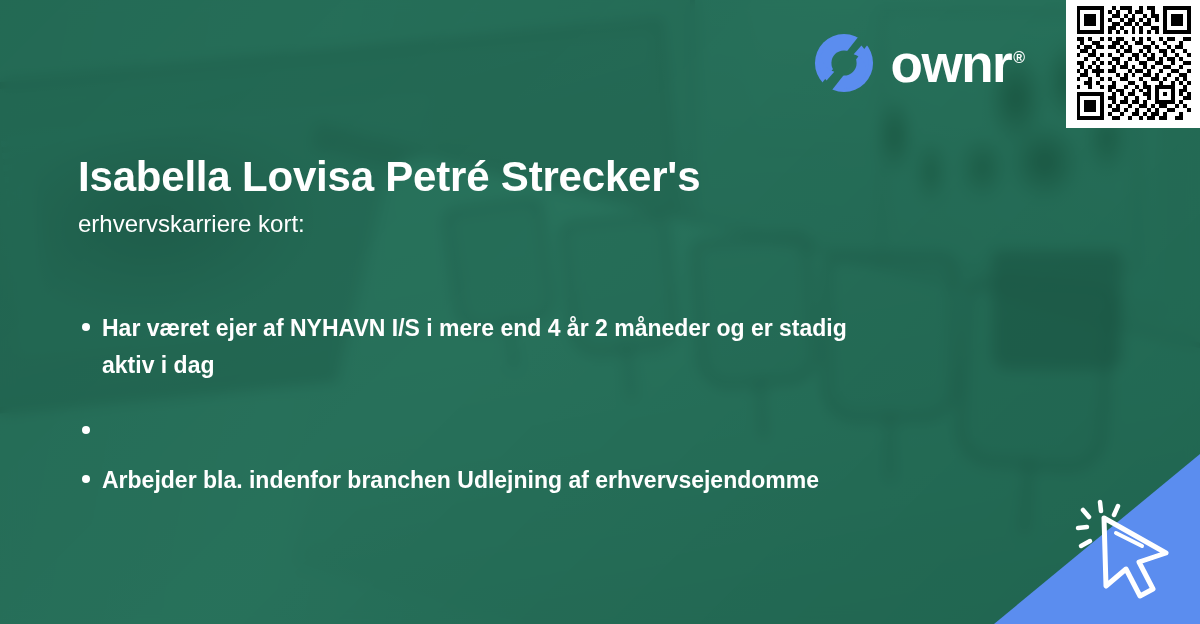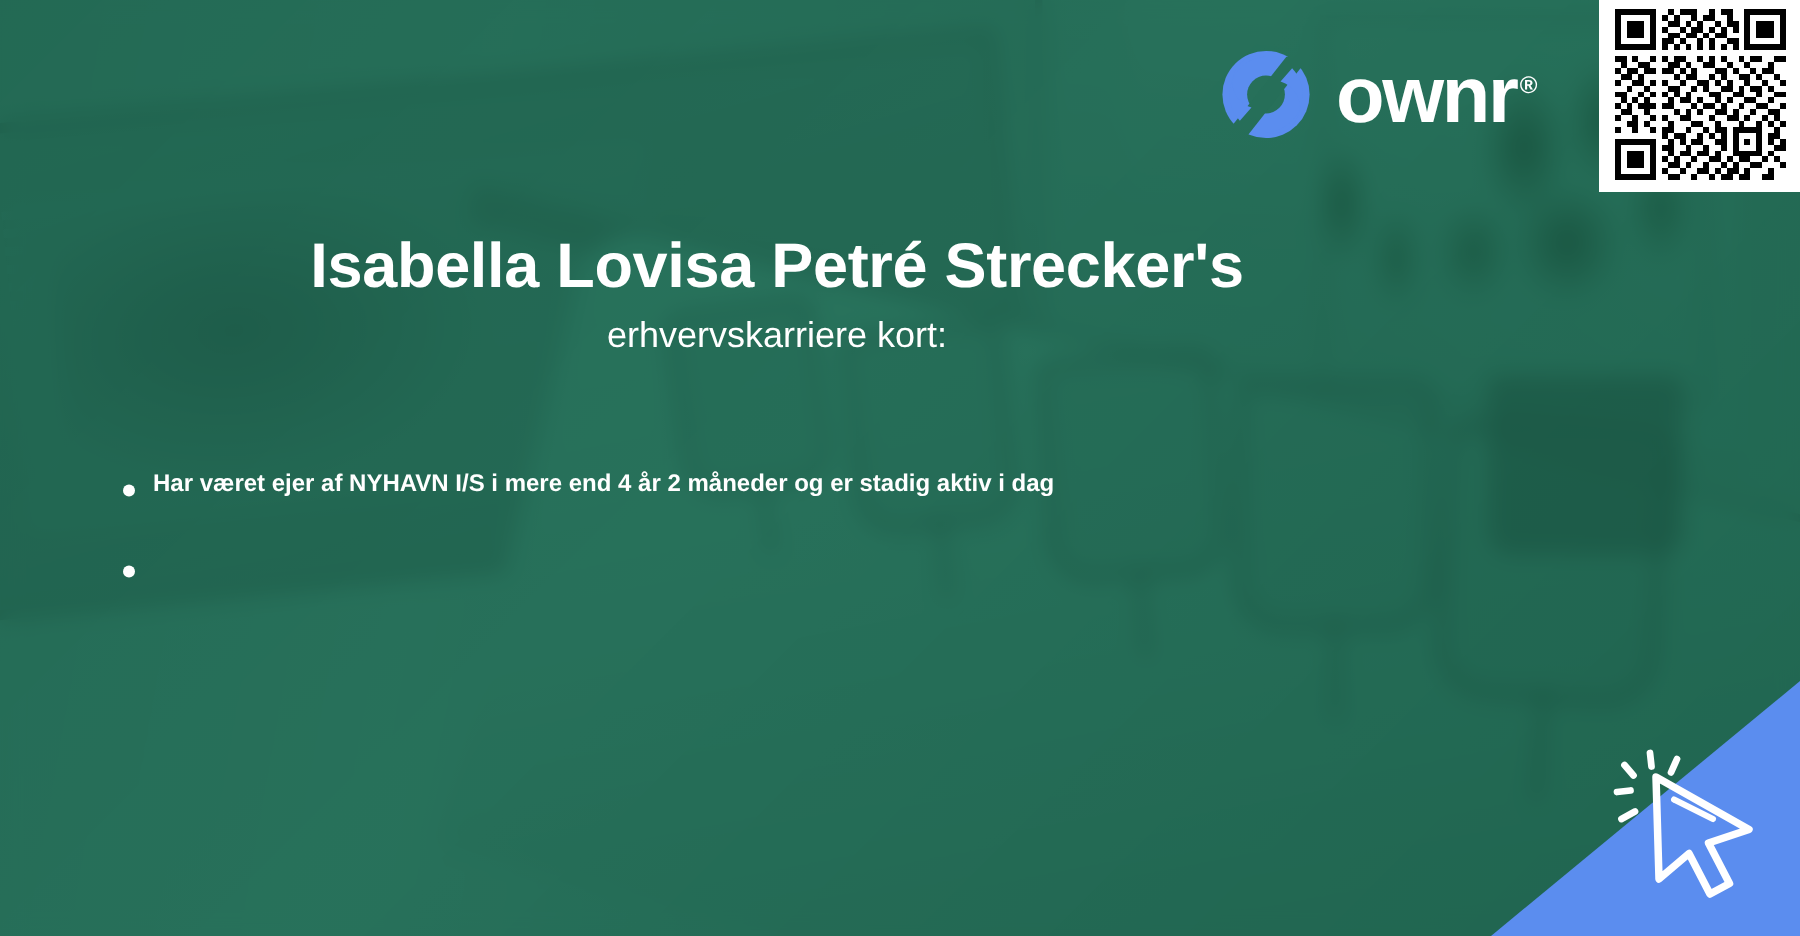--- a/index.html
+++ b/index.html
@@ -220,21 +220,20 @@
     margin-left: 2px;
   }
 
   
   .headline {
     position: absolute;
     left: 78px;
     top: 152px;
     width: 880px;
     color: #ffffff;
-    text-align: center;
   }
   .headline .l1 {
     font-size: 42px;
     font-weight: bold;
     line-height: 1.18;
     letter-spacing: -.2px;
   }
   .headline .l2 {
     font-size: 24px;
     font-weight: normal;
@@ -257,21 +256,21 @@
   }
   .bullet:last-child { margin-bottom: 0; }
   .bullet .dot {
     flex: none;
     width: 8px; height: 8px;
     border-radius: 50%;
     background: #ffffff;
     margin: 13px 12px 0 4px;
   }
   .bullet .txt {
-    font-size: 16px;
+    font-size: 23px;
     font-weight: bold;
     line-height: 1.62;
     max-width: 760px;
   }
 </style>
 </head>
 <body>
 
 <div class="card">
 
@@ -600,15 +599,19 @@
   </div>
 
   <div class="bullets">
     <div class="bullet">
       <span class="dot"></span>
       <span class="txt">Har været ejer af NYHAVN I/S i mere end 4 år 2 måneder og er stadig aktiv i dag</span>
     </div>
     <div class="bullet">
       <span class="dot"></span>
     </div>
+    <div class="bullet">
+      <span class="dot"></span>
+      <span class="txt">Arbejder bla. indenfor branchen Udlejning af erhvervsejendomme</span>
+    </div>
   </div>
 
 </div>
 
 </body></html>

